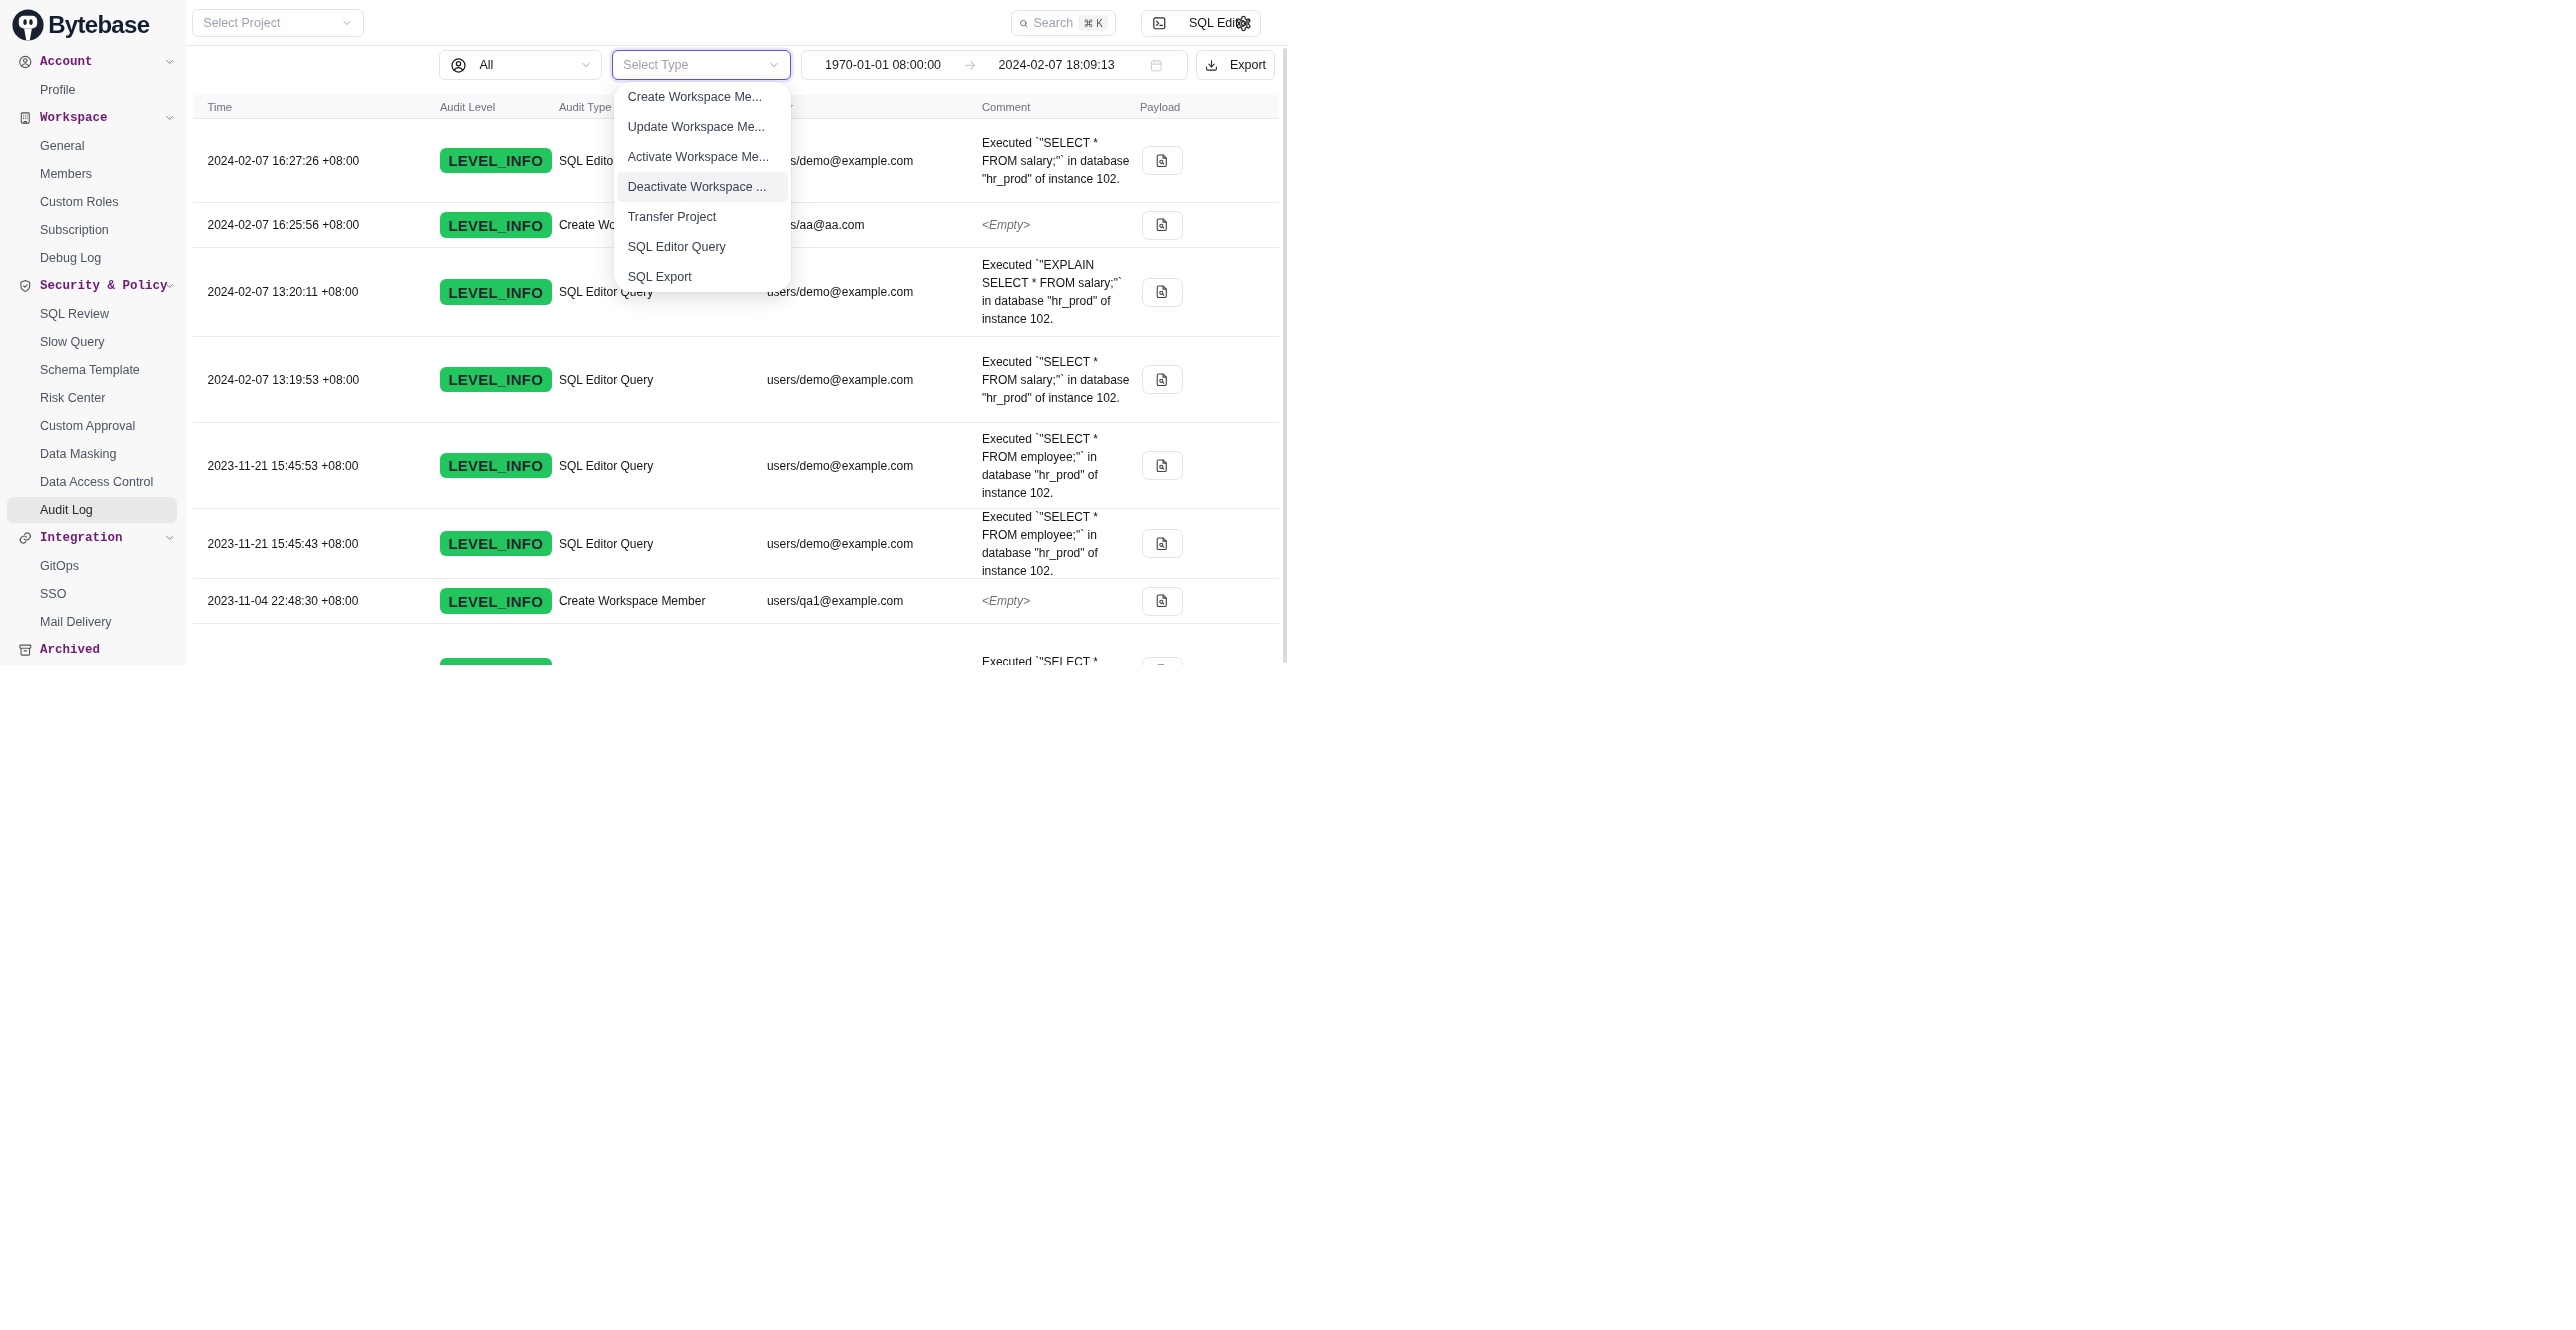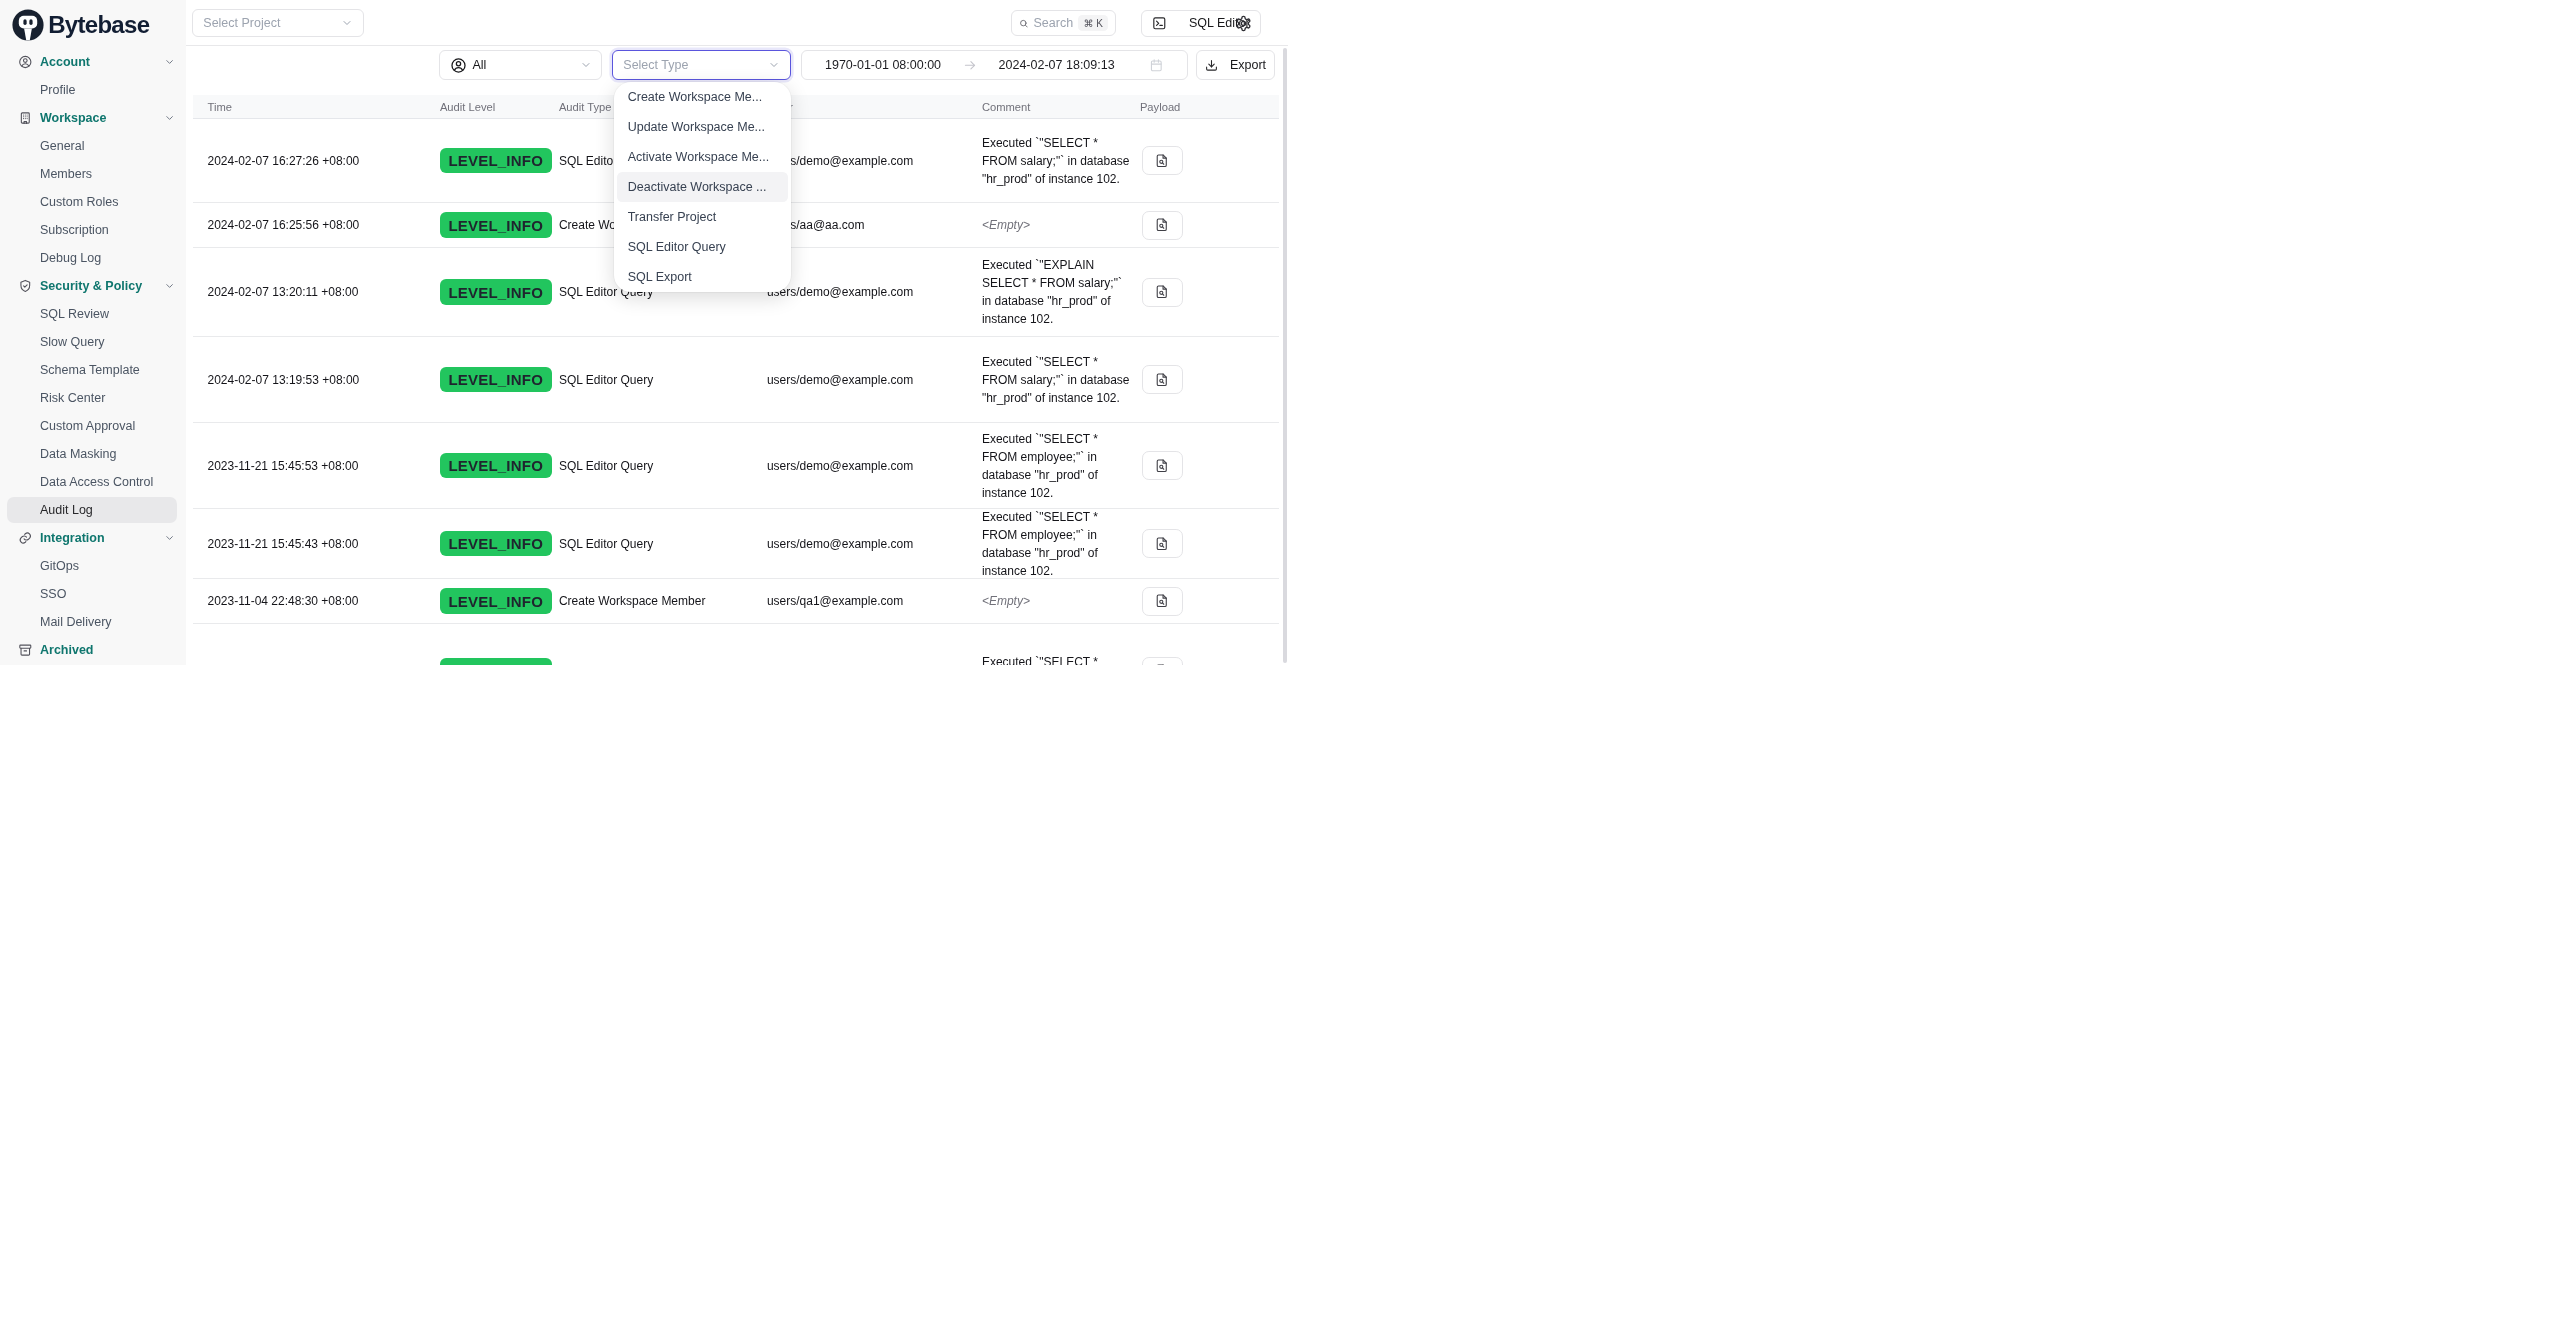--- a/index.html
+++ b/index.html
@@ -8,21 +8,21 @@
   .page { position:relative; width:1288px; height:665px; }
 
   
   .sidebar { position:absolute; left:0; top:0; width:186px; height:665px; background:#f8f8f8; }
   .logo { position:absolute; left:11.2px; top:6px; height:38px; display:flex; align-items:center; gap:3px; }
   .logo-mark { width:34px; height:34px; }
   .logo-text { font-size:24px; font-weight:800; color:#121e33; letter-spacing:-0.7px; }
   .nav { position:absolute; top:48px; left:0; width:186px; }
   .nav-item { position:relative; height:28px; display:flex; align-items:center; }
   .nav-item .label { margin-left:40px; font-size:12.5px; color:#4b5563; white-space:nowrap; }
-  .nav-item.group .label { color:#0f766e; font-weight:600; }
+  .nav-item.group .label { color:#701a75; font-weight:600;font-family:Liberation Mono, monospace; }
   .nav-item .nico { position:absolute; left:18px; top:50%; transform:translateY(-50%); width:14.6px; height:14.6px; color:#52525b; }
   .nav-item .chev { position:absolute; right:11.2px; top:50%; transform:translateY(-50%); width:11.2px; height:11.2px; color:#6b7280; }
   .nav-item.selected::before { content:""; position:absolute; left:6.9px; right:9.5px; top:0.9px; bottom:0.9px;
     background:#e8e8ea; border-radius:6.9px; }
   .nav-item.selected .label { position:relative; color:#27272a; }
 
   
   .main { position:absolute; left:186px; top:0; width:1102px; height:665px; background:#fff; }
 
   
@@ -34,21 +34,21 @@
   .searchbox { position:absolute; left:825px; top:10.3px; width:105px; height:26px; padding:0 6.9px; gap:5.2px; cursor:text; }
   .searchbox .sic { width:13px; height:13px; color:#52525b; }
   .kbd { margin-left:auto; background:#f4f4f5; border-radius:4.3px; font-size:10px; color:#52525b; padding:2.6px 5.2px; white-space:nowrap; }
   .sqleditor-btn { position:absolute; left:955px; top:9.5px; height:27.5px; padding:0 10.3px; gap:22px; cursor:pointer; font-size:12.5px; font-weight:500; color:#18181b; }
   .sqleditor-btn .tic { width:14.6px; height:14.6px; color:#27272a; }
   .gear { position:absolute; left:1049px; top:14.6px; width:17px; height:17px; color:#2f2f35; cursor:pointer; }
   .avatar { position:absolute; left:1076px; top:12px; width:23px; height:23px; border-radius:50%;
     display:flex; align-items:center; justify-content:center; font-size:9.5px; font-weight:700; color:#fff; cursor:pointer;margin-left:32px; }
 
   
-  .all-box { position:absolute; left:253px; top:50px; width:163px; height:30px; padding:0 9.5px; gap:6px; cursor:pointer; }
+  .all-box { position:absolute; left:253px; top:50px; width:163px; height:30px; padding:0 9.5px; gap:13px; cursor:pointer; }
   .all-box .uic { width:17px; height:17px; color:#18181b; }
   .all-box .val { font-size:12.5px; color:#18181b; }
   .all-box .chev-g { margin-left:auto; }
   .type-box { position:absolute; left:426px; top:50px; width:179px; height:30px; padding:0 10.3px; justify-content:space-between;
     border:1.7px solid #5a55dd; border-radius:6px; box-shadow:0 0 0 2.6px rgba(90,85,221,0.14); cursor:pointer; }
   .date-box { position:absolute; left:615px; top:50px; width:387px; height:30px; padding:0 23px 0 23px; cursor:pointer; }
   .date-box .dt { font-size:12.5px; color:#1c1c21; }
   .date-box .arr { width:14.6px; height:14.6px; color:#c4c4cb; margin:0 20.6px 0 22.3px; }
   .date-box .cal { width:14.6px; height:14.6px; color:#cfd2d8; margin-left:auto; }
   .export-btn { position:absolute; left:1010px; top:50px; width:79px; height:30px; justify-content:center; gap:12px;

